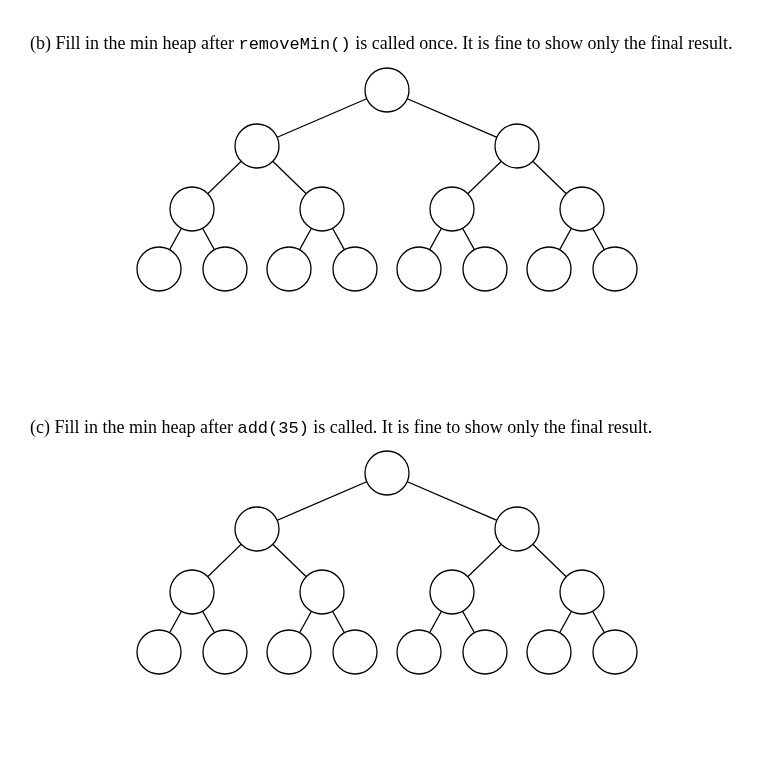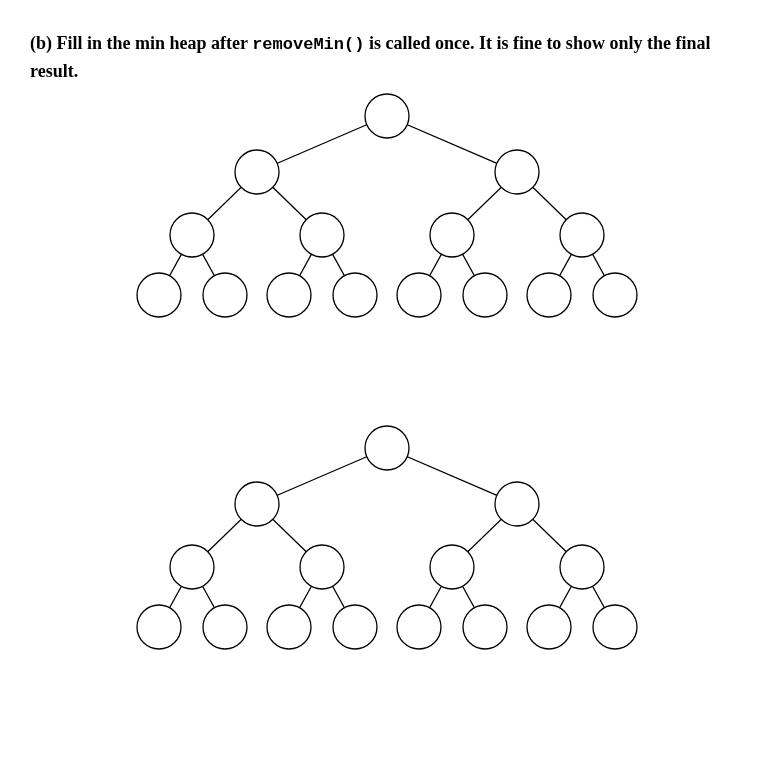--- a/index.html
+++ b/index.html
@@ -15,21 +15,20 @@
   .page {
     position: relative;
     width: 773px;
     height: 772px;
     padding: 12px 30px 0 30px;
     box-sizing: border-box;
   }
   .prompt {
     line-height: 1.45;
     margin-bottom: 6px;
-    font-weight: bold;
   }
   .tt {
     font-family: "Courier New", Courier, monospace;
     font-size: 17px;
   }
   .tree-wrap {
     width: 100%;
     display: flex;
     justify-content: center;
   }
@@ -107,20 +106,24 @@
         <text x="312" y="205"></text>
         <text x="378" y="205"></text>
         <text x="442" y="205"></text>
         <text x="508" y="205"></text>
       </g>
     </svg>
   </div>
 
   <div class="spacer-bc"></div>
 
+  <p class="prompt">
+    <span>(c)</span>
+    <span>Fill in the min heap after </span><span class="tt">add(35)</span><span> is called. It is fine to show only the final result.</span>
+  </p>
 
   <div class="tree-wrap">
     <svg class="tree-svg" width="560" height="240" viewBox="0 0 560 240">
       <g stroke="#000" stroke-width="1.3" fill="none">
         <line x1="280" y1="26" x2="150" y2="82"></line>
         <line x1="280" y1="26" x2="410" y2="82"></line>
         <line x1="150" y1="82" x2="85" y2="145"></line>
         <line x1="150" y1="82" x2="215" y2="145"></line>
         <line x1="410" y1="82" x2="345" y2="145"></line>
         <line x1="410" y1="82" x2="475" y2="145"></line>

